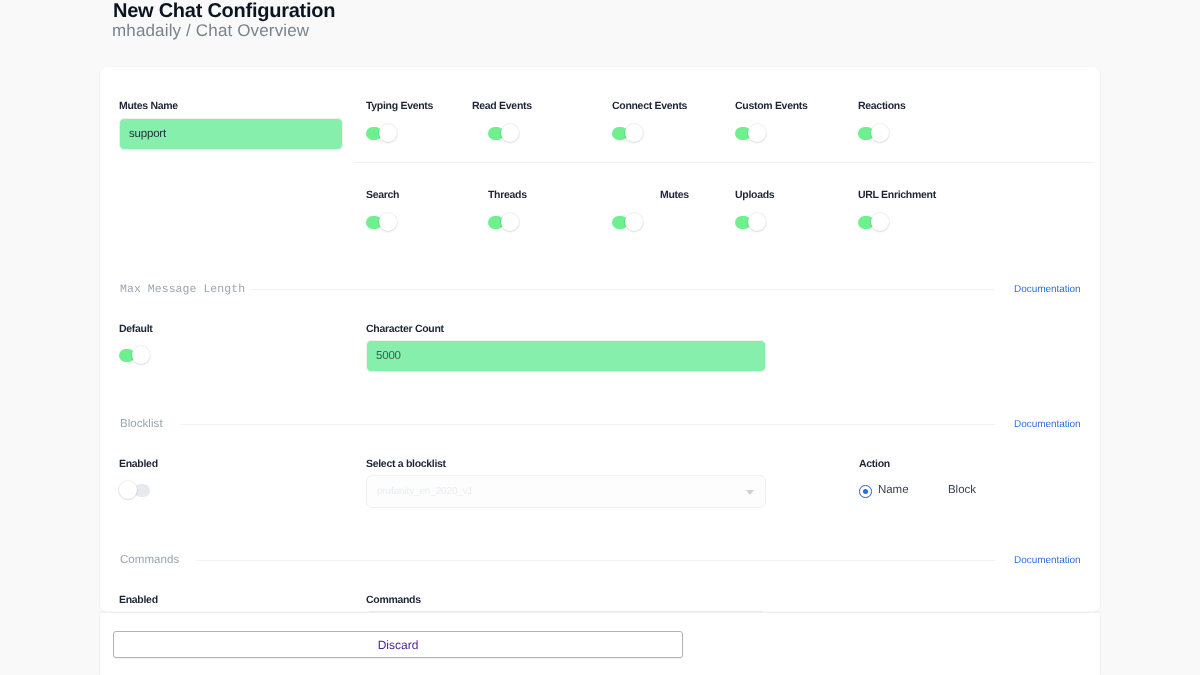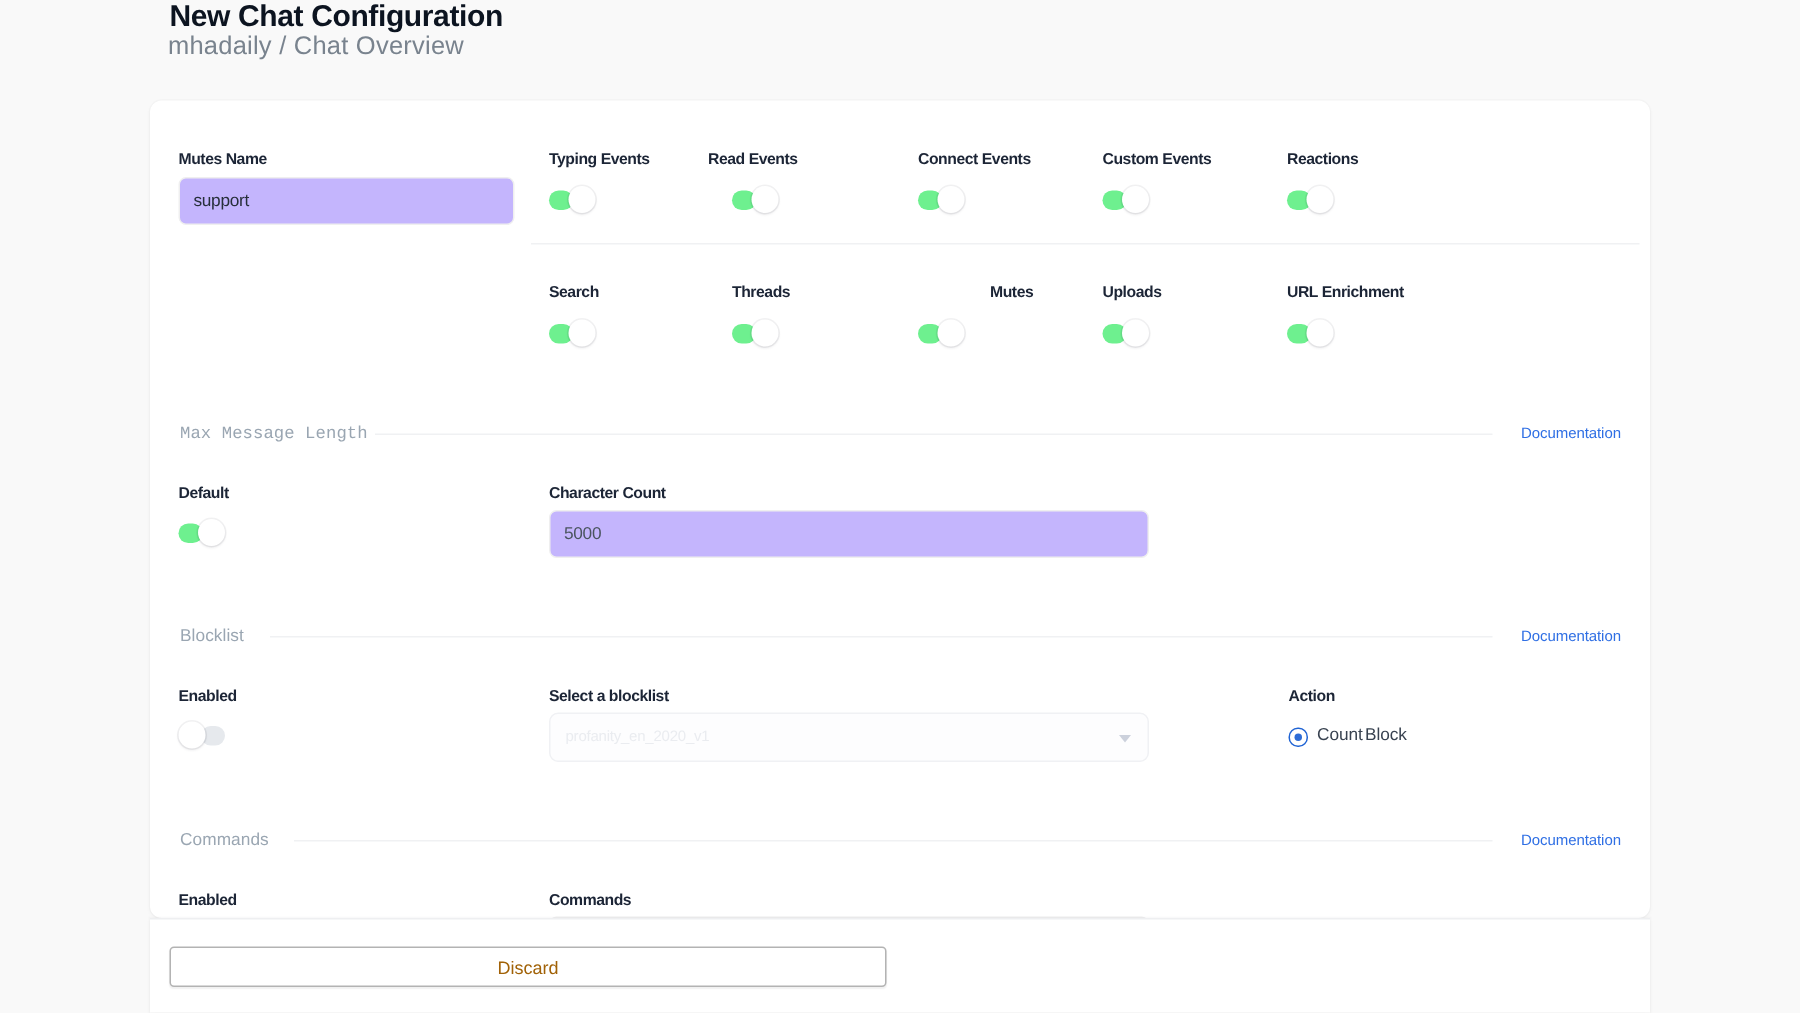--- a/index.html
+++ b/index.html
@@ -26,21 +26,21 @@
 
   
   .tgl{position:absolute;width:31px;height:18px;cursor:pointer;}
   .tgl .track{position:absolute;left:0;top:2.5px;width:16px;height:13px;border-radius:6.5px;background:#6ef08f;}
   .tgl .knob{position:absolute;left:13px;top:0px;width:18px;height:18px;border-radius:50%;background:#fff;
              box-shadow:0 1px 2px rgba(16,24,40,.10),0 0 0 1px rgba(16,24,40,.055);}
   .tgl.off .track{left:15px;background:#e6e9ed;}
   .tgl.off .knob{left:0px;}
 
   
-  .inp{position:absolute;background:#c4b5fd;border:1px solid #efefef;border-radius:5px;box-sizing:border-box;}
+  .inp{position:absolute;background:#86efac;border:1px solid #efefef;border-radius:5px;box-sizing:border-box;}
   .inp .val{position:absolute;left:9px;top:50%;margin-top:-0.5px;transform:translateY(-50%);font-size:11.5px;color:#272f3a;letter-spacing:-0.2px;line-height:14px;}
   .inp .val.muted{color:#4a545f;}
 
   
   .sel{position:absolute;background:#fdfdfe;border:1px solid #f0f1f4;border-radius:6px;box-sizing:border-box;}
   .sel .val{position:absolute;left:10px;top:50%;margin-top:0.5px;transform:translateY(-50%);font-size:10px;color:#eaecf0;letter-spacing:-0.15px;line-height:12px;}
   .caret{position:absolute;right:11px;top:50%;margin-top:-1.5px;width:0;height:0;
          border-left:4px solid transparent;border-right:4px solid transparent;border-top:5px solid #ccd1dc;}
 
   
@@ -49,21 +49,21 @@
   .radio .dot{position:absolute;left:3.6px;top:3.6px;width:5.4px;height:5.4px;border-radius:50%;background:#2d6cd6;}
   .rlbl{position:absolute;font-size:11.5px;color:#384250;letter-spacing:-0.05px;white-space:nowrap;line-height:13px;}
 
   
   .footer{position:absolute;left:100px;top:612px;width:1000px;height:63px;background:#fff;
           border-top:1px solid #eeeff1;box-sizing:border-box;
           box-shadow:0 1px 3px rgba(16,24,40,.045), 0 0 0 1px rgba(16,24,40,.018);}
   .btn{position:absolute;box-sizing:border-box;border-radius:3px;
        display:flex;align-items:center;justify-content:center;
        font-size:12px;cursor:pointer;}
-  .btn.discard{left:13px;top:18px;width:478px;height:27px;background:#fff;border:1px solid #b3b3b3;color:#a16207;box-shadow:0 1px 1px rgba(0,0,0,.06);text-align:right;}
+  .btn.discard{left:13px;top:18px;width:570px;height:27px;background:#fff;border:1px solid #b3b3b3;color:#4c1d95;box-shadow:0 1px 1px rgba(0,0,0,.06);text-align:right;}
   .btn.save{left:510px;top:18px;width:477px;height:27px;background:#4285e4;border:1px solid #2a6fd6;color:#fff;}
 </style>
 </head>
 <body>
 
 <div class="page">
 
   <div class="hdr">
     <div class="title">New Chat Configuration</div>
     <div class="crumb">mhadaily / Chat Overview</div>
@@ -161,22 +161,22 @@
     <div class="sel" style="left:266px;top:408px;width:400px;height:33px;">
       <div class="val">profanity_en_2020_v1</div>
       <div class="caret"></div>
     </div>
 
     <div class="lbl" style="left:759px;top:391px;">Action</div>
     <div class="radio" style="left:759px;top:418px;">
         <div class="ring"></div>
         <div class="dot"></div>
       </div>
-    <div class="rlbl" style="left:778px;top:417px;">Count</div>
-    <div class="rlbl" style="left:810px;top:417px;text-align:right;">Block</div>
+    <div class="rlbl" style="left:778px;top:417px;">Name</div>
+    <div class="rlbl" style="left:848px;top:417px;text-align:right;">Block</div>
 
     <div class="seclbl" style="left:20px;top:487px;">Commands</div>
     <div class="hr" style="left:96px;top:493px;width:799px;"></div>
     <div class="doclink" style="left:914px;top:488px;">Documentation</div>
 
     <div class="lbl" style="left:19px;top:527px;">Enabled</div>
     <div class="lbl" style="left:266px;top:527px;">Commands</div>
     <div class="inp" style="left:266px;top:544px;width:400px;height:32px;"></div>
   </div>
 

